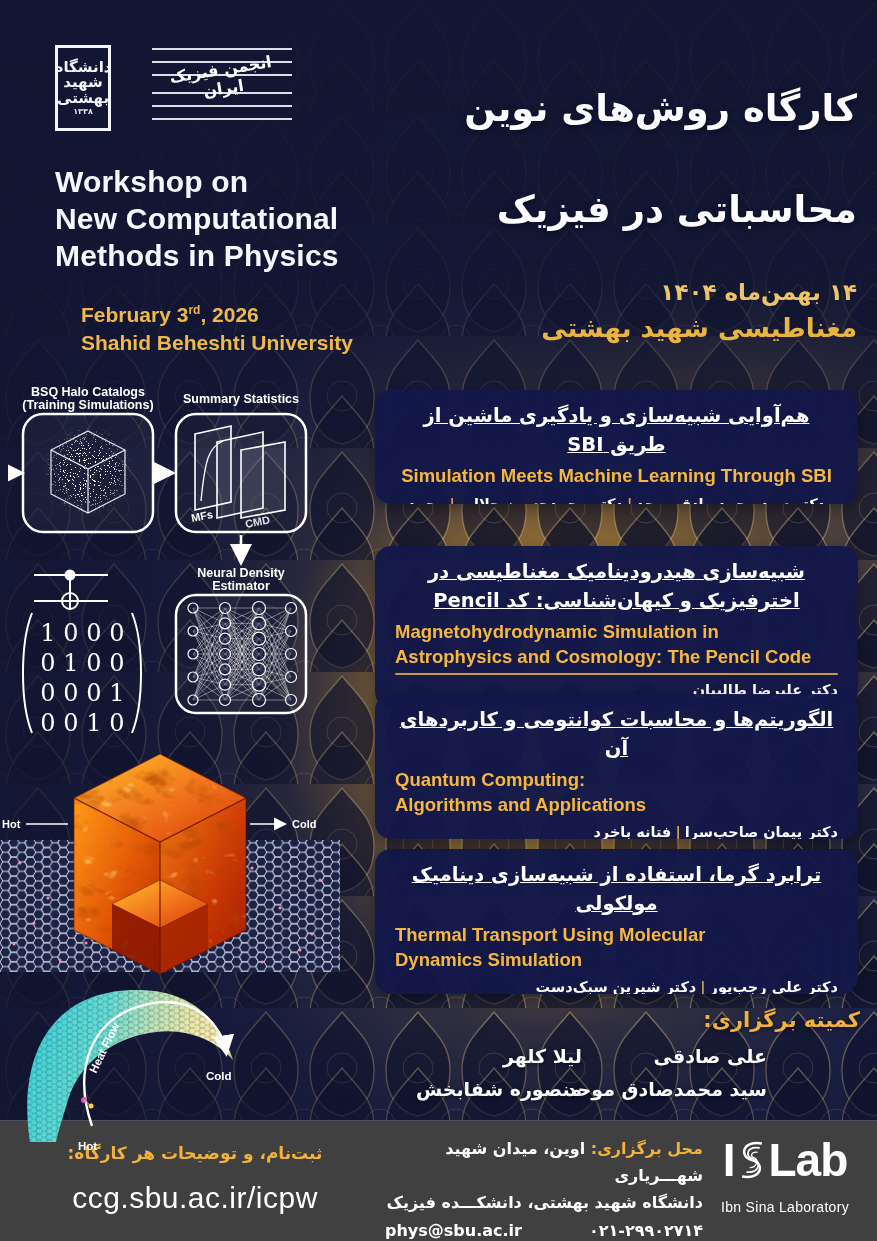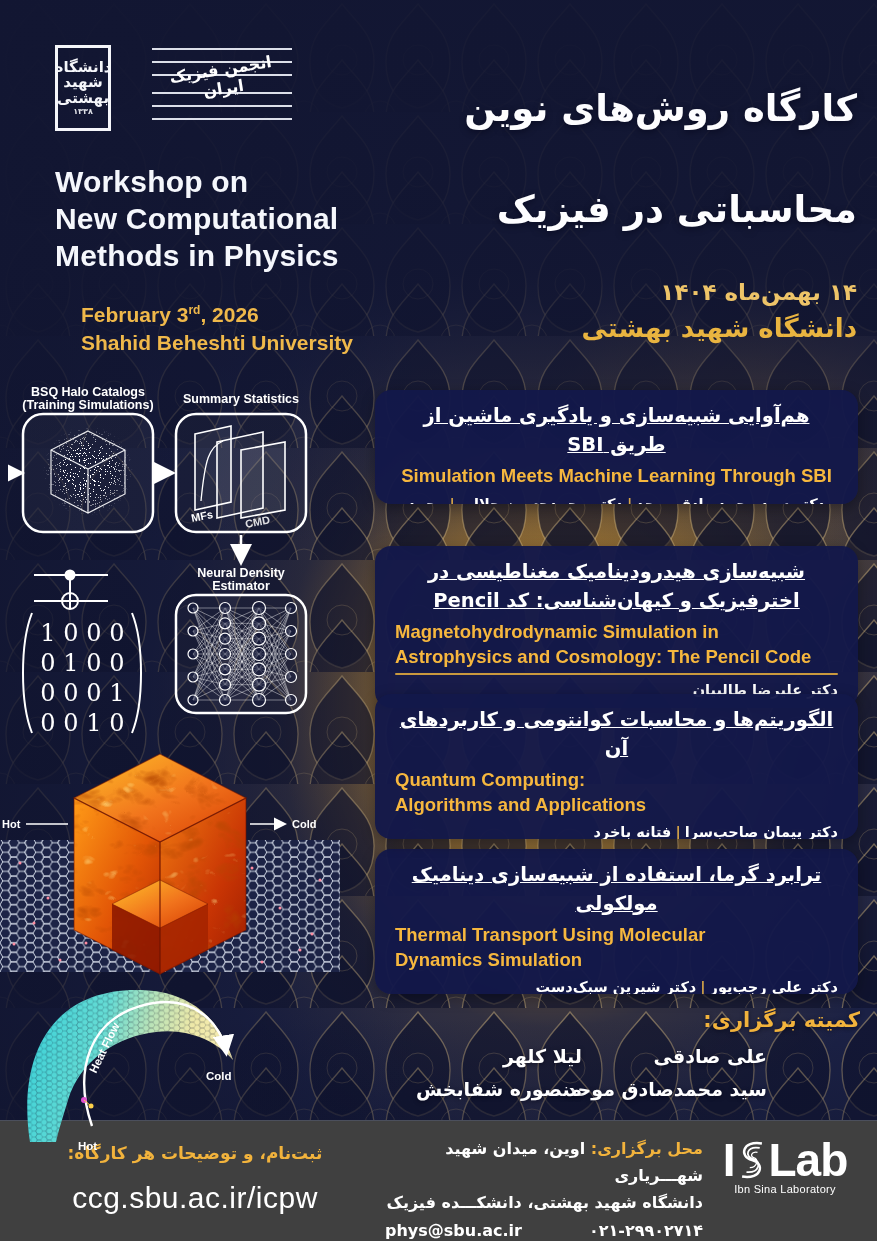--- a/index.html
+++ b/index.html
@@ -65,21 +65,21 @@
   .reg-url{color:#ffffff;font-family:"Liberation Sans",sans-serif;font-size:30px;font-weight:normal;
     letter-spacing:.5px;margin-top:18px;}
   .venue{left:385px;top:14px;width:318px;direction:rtl;color:#fff;font-size:16px;font-weight:bold;
     line-height:27px;text-align:right;}
   .venue .lbl{color:#f2b33c;}
   .contact-row{display:flex;direction:ltr;justify-content:space-between;margin-top:1px;
     font-family:"DejaVu Sans",sans-serif;}
   .islab{left:705px;top:16px;width:160px;display:flex;flex-direction:column;align-items:center;color:#fff;}
   .islab-word{display:flex;align-items:center;font-family:"Liberation Sans",sans-serif;
     font-size:46px;font-weight:bold;letter-spacing:-1px;line-height:1;}
-  .islab-sub{font-family:"Liberation Sans",sans-serif;font-size:11px;margin-top:0;letter-spacing:.3px;}
+  .islab-sub{font-family:"Liberation Sans",sans-serif;font-size:14px;margin-top:16px;letter-spacing:.3px;}
   
   svg text{font-family:"Liberation Sans",sans-serif;}
   .figlabel{font-size:12.5px;font-weight:bold;fill:#fff;text-anchor:middle;}
   .planelabel{font-size:11px;font-weight:bold;fill:#fff;}
   .mtx{font-family:"DejaVu Serif",serif;font-size:24px;fill:#fff;text-anchor:middle;}
   .hc-label{font-size:11px;font-weight:bold;fill:#fff;}
   .flow-label{font-size:11.5px;font-weight:bold;fill:#fff;}
   .fig{z-index:6;pointer-events:none;}
 </style>
 </head>
@@ -122,21 +122,21 @@
     <div class="ips-line" style="top:76px;"></div>
     <div class="ips-text">انجمن فیزیک ایران</div>
   </div>
 
   <div class="abs title-fa">
     <div>کارگاه روش‌های نوین</div>
     <div>محاسباتی در فیزیک</div>
   </div>
   <div class="abs date-fa-block">
     <div class="date-fa">۱۴ بهمن‌ماه ۱۴۰۴</div>
-    <div class="venue-fa">دانشگاه شهید بهشتی</div>
+    <div class="venue-fa">مغناطیسی شهید بهشتی</div>
   </div>
 
   <div class="abs title-en">
     <div>Workshop on</div>
     <div>New Computational</div>
     <div>Methods in Physics</div>
   </div>
   <div class="abs date-en-block">
     <div><span>February 3</span><sup>rd</sup><span>, 2026</span></div>
     <div>Shahid Beheshti University</div>

